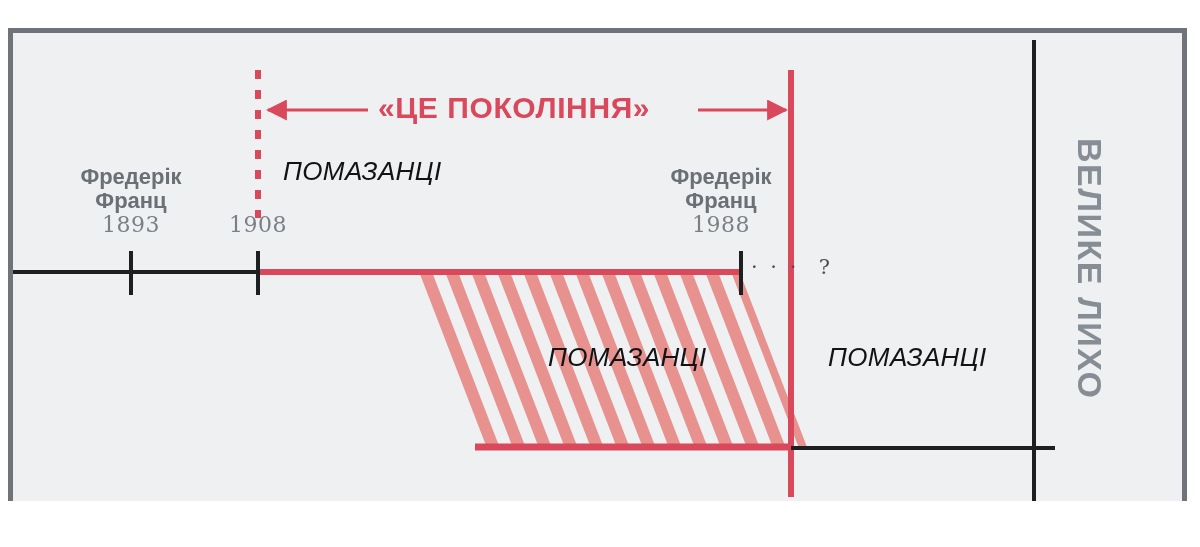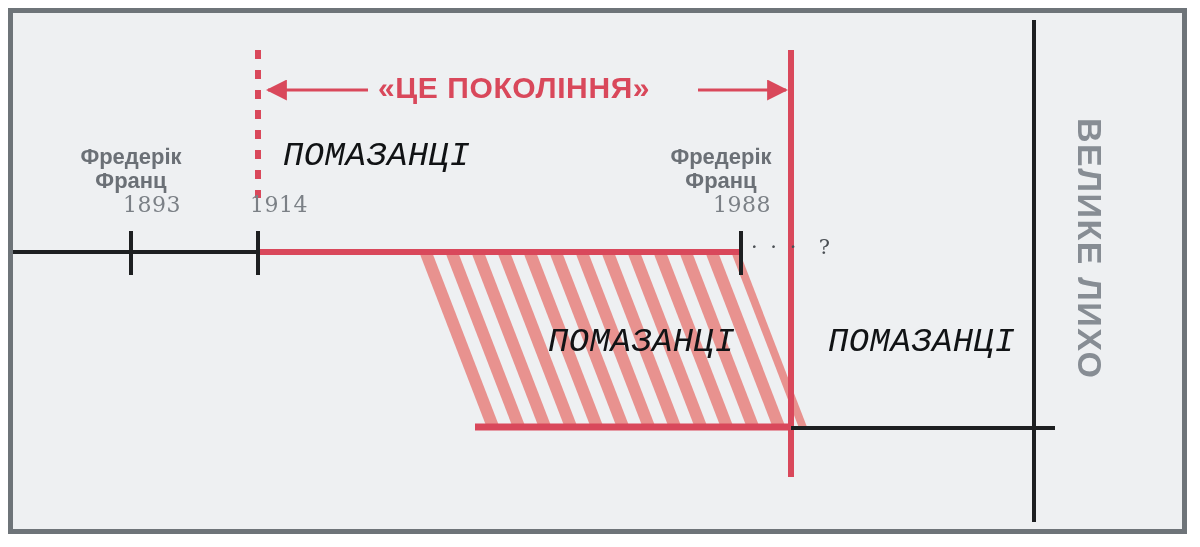--- a/index.html
+++ b/index.html
@@ -6,23 +6,24 @@
     margin: 0;
     padding: 0;
     background: #ffffff;
   }
   body {
     font-family: "Liberation Sans", sans-serif;
   }
   #stage {
     position: relative;
     width: 1200px;
-    height: 547px;
+    height: 481px;
     background: #ffffff;
     overflow: hidden;
+    margin-top: 20px;
   }
   #frame {
     position: absolute;
     left: 8px;
     top: 8px;
     width: 1179px;
     height: 526px;
     box-sizing: border-box;
     border: 5px solid #6e7479;
     background: #eef0f2;
@@ -42,29 +43,29 @@
   .name-label {
     font-weight: bold;
     font-size: 22px;
     color: #6b7076;
     text-align: center;
   }
   .year-label {
     font-family: "DejaVu Serif", serif;
     font-size: 22px;
     color: #7b8086;
-    text-align: right;
+    text-align: center;
     letter-spacing: 0.5px;
   }
   .anointed {
     font-style: italic;
-    font-size: 34px;
+    font-size: 26px;
     color: #111315;
     letter-spacing: 0.4px;
-    font-family: Liberation Mono, monospace;
+    font-family: Liberation Sans, sans-serif;
   }
   .gen-title {
     font-weight: bold;
     font-size: 30px;
     color: #d9485b;
     letter-spacing: 0.6px;
     white-space: nowrap;
   }
   .vert-label {
     font-weight: bold;
@@ -142,21 +143,21 @@
     <line x1="368" y1="90" x2="268" y2="90" stroke="#d9485b" stroke-width="3" marker-end="url(#arrowL)"></line>
     <line x1="698" y1="90" x2="786" y2="90" stroke="#d9485b" stroke-width="3" marker-end="url(#arrowR)"></line>
   </svg>
 
   <div class="lbl gen-title" style="left:378px; top:72px;">«ЦЕ ПОКОЛІННЯ»</div>
 
   <div class="lbl name-label" style="left:71px; top:145px; width:120px;">Фредерік</div>
   <div class="lbl name-label" style="left:71px; top:169px; width:120px;">Франц</div>
   <div class="lbl year-label" style="left:81px; top:193px; width:100px;">1893</div>
 
-  <div class="lbl year-label" style="left:208px; top:193px; width:100px;">1914</div>
+  <div class="lbl year-label" style="left:208px; top:193px; width:100px;">1908</div>
 
   <div class="lbl name-label" style="left:661px; top:145px; width:120px;">Фредерік</div>
   <div class="lbl name-label" style="left:661px; top:169px; width:120px;">Франц</div>
   <div class="lbl year-label" style="left:671px; top:193px; width:100px;">1988</div>
 
   <div class="lbl anointed" style="left:283px; top:138px;">ПОМАЗАНЦІ</div>
 
   <div class="lbl anointed" style="left:548px; top:324px;">ПОМАЗАНЦІ</div>
 
   <div class="lbl anointed" style="left:828px; top:324px;">ПОМАЗАНЦІ</div>

